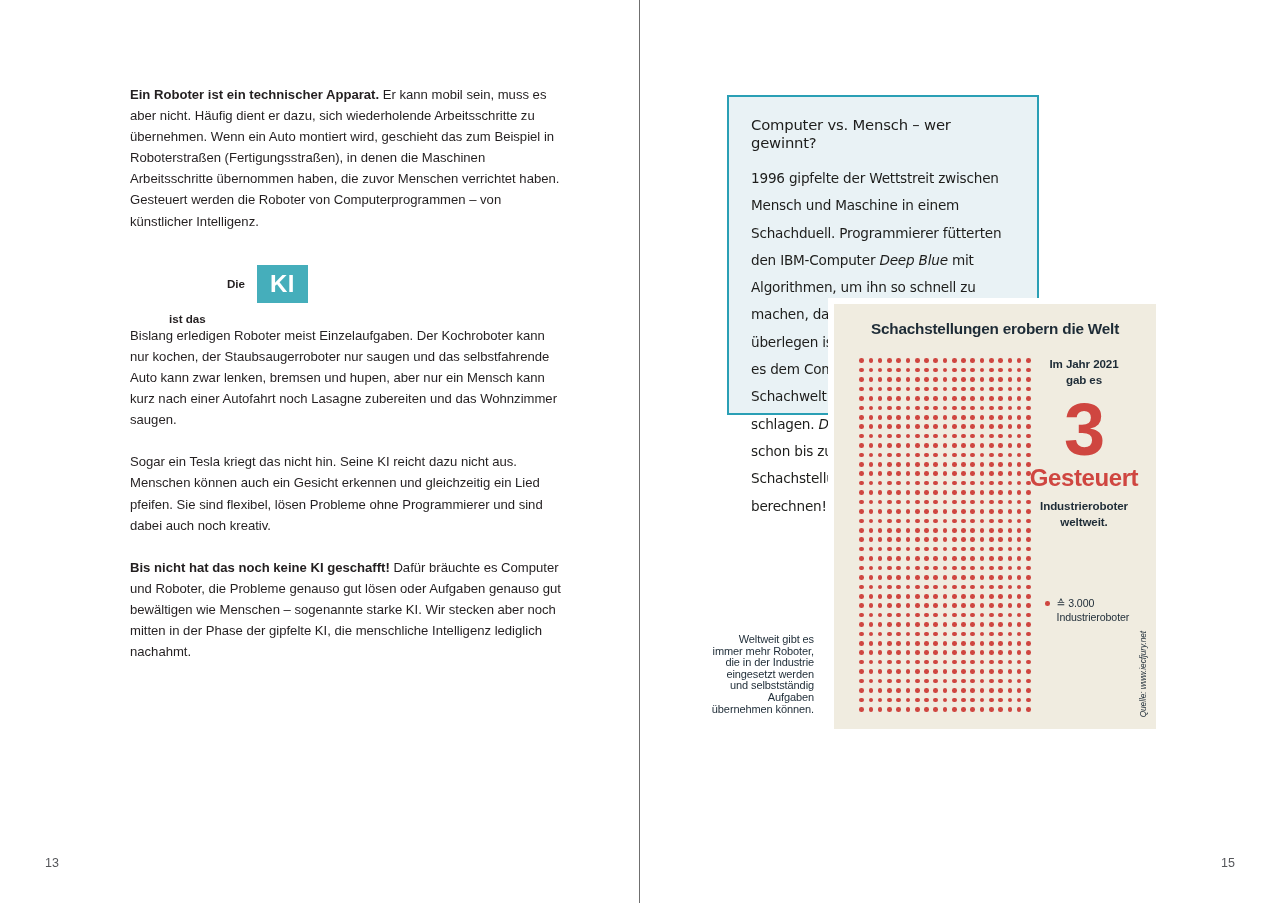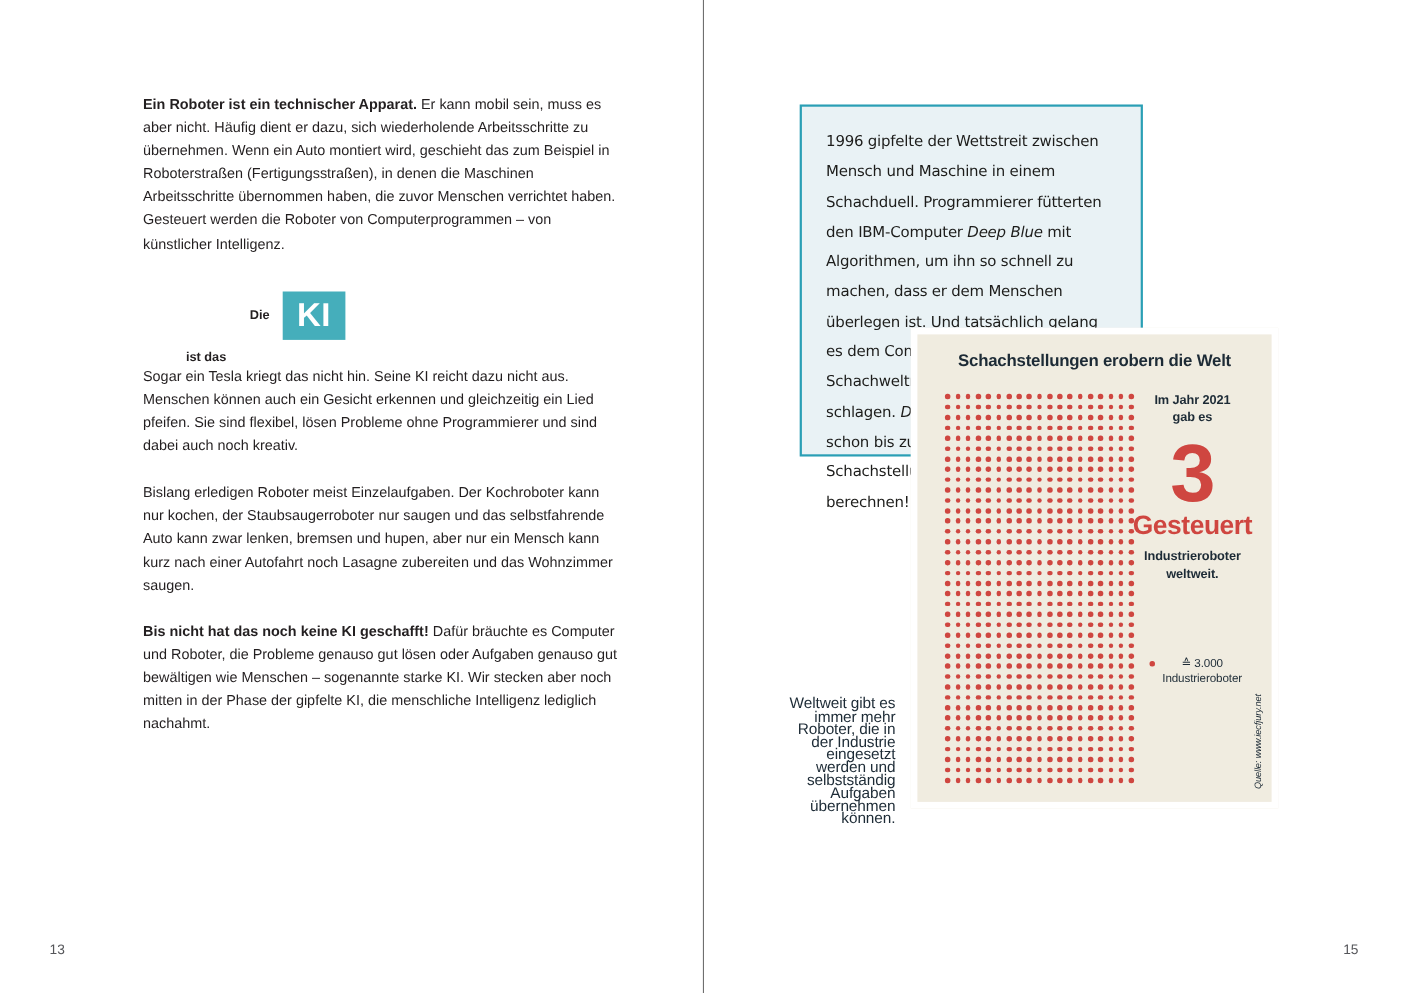--- a/index.html
+++ b/index.html
@@ -93,21 +93,21 @@
     margin-right: 12px;
     white-space: nowrap;
   }
   .hl {
     background: #45aebb;
     color: #ffffff;
     font-weight: bold;
     display: inline-block;
   }
   .hl.ki {
-    font-size: 30px;
+    font-size: 24px;
     padding: 6px 13px 7px 13px;
     line-height: 1.05;
     letter-spacing: 0.3px;
   }
   .hl.hirn {
     font-size: 23.5px;
     padding: 7px 14px 8px 14px;
     line-height: 1.05;
     letter-spacing: 0.1px;
   }
@@ -271,21 +271,21 @@
     color: #1d2b36;
     letter-spacing: -0.1px;
   }
 
   .side-note {
     position: absolute;
     left: -128px;
     top: 330px;
     width: 108px;
     text-align: right;
-    font-size: 14px;
+    font-size: 11px;
     line-height: 11.6px;
     color: #1d2b36;
     letter-spacing: -0.1px;
   }
 
   .source {
     position: absolute;
     right: 8px;
     bottom: 12px;
     font-size: 8.4px;
@@ -311,33 +311,34 @@
         <div class="callout-row row1">
           <span class="callout-small">Die</span>
           <span class="hl ki">KI</span>
         </div>
         <div class="callout-row row2">
           <span class="callout-small">ist das</span>
         </div>
       </div>
 
 
+      <p class="body-par indent">Bislang erledigen Roboter meist Einzelaufgaben. Der Kochroboter kann nur kochen, der Staubsaugerroboter nur saugen und das selbstfahrende Auto kann zwar lenken, bremsen und hupen, aber nur ein Mensch kann kurz nach einer Autofahrt noch Lasagne zubereiten und das Wohnzimmer saugen.</p>
+
       <p class="body-par indent">Sogar ein Tesla kriegt das nicht hin. Seine KI reicht dazu nicht aus. Menschen können auch ein Gesicht erkennen und gleichzeitig ein Lied pfeifen. Sie sind flexibel, lösen Probleme ohne Programmierer und sind dabei auch noch kreativ.</p>
-
-      <p class="body-par indent">Bislang erledigen Roboter meist Einzelaufgaben. Der Kochroboter kann nur kochen, der Staubsaugerroboter nur saugen und das selbstfahrende Auto kann zwar lenken, bremsen und hupen, aber nur ein Mensch kann kurz nach einer Autofahrt noch Lasagne zubereiten und das Wohnzimmer saugen.</p>
 
       <p class="body-par indent"><b>Bis nicht hat das noch keine KI geschafft!</b><span> Dafür bräuchte es Computer und Roboter, die Probleme genauso gut lösen oder Aufgaben genauso gut bewältigen wie Menschen – sogenannte starke KI. Wir stecken aber noch mitten in der Phase der gipfelte KI, die menschliche Intelligenz lediglich nachahmt.</span></p>
 
     </div>
     <div class="folio left">13</div>
   </div>
 
   <div class="page">
 
     <div class="tealbox">
+      <div class="hand tealbox-title">Computer vs. Mensch – wer gewinnt?</div>
       <div class="hand tealbox-body"><span>1996 gipfelte der Wettstreit zwischen Mensch und Maschine in einem Schachduell. Programmierer fütterten den IBM-Computer </span><i>Deep Blue</i><span> mit Algorithmen, um ihn so schnell zu machen, dass er dem Menschen überlegen ist. Und tatsächlich gelang es dem Computer, den Schachweltmeister Garri Kasparow zu schlagen. </span><i>Deep Blue</i><span> konnte damals schon bis zu 200 Millionen Schachstellungen pro Sekunde berechnen!</span></div>
     </div>
 
     <div class="info-card">
       <div class="info-inner">
 
         <div class="info-title">Schachstellungen erobern die Welt</div>
 
         <div class="dotgrid">
             <span class="dot" style="background: rgb(207, 70, 64);"></span>
@@ -1068,21 +1069,21 @@
           <div class="stat-pre" style="white-space: pre-line;">Im Jahr 2021
 gab es</div>
           <div class="stat-num">3</div>
           <div class="stat-unit">Gesteuert</div>
           <div class="stat-post" style="white-space: pre-line;">Industrieroboter
 weltweit.</div>
         </div>
 
         <div class="legend">
           <span class="legend-dot"></span>
-          <span class="legend-text" style="white-space: pre-line; text-align: center;">≙ 3.000
+          <span class="legend-text" style="white-space: pre-line;">≙ 3.000
 Industrieroboter</span>
         </div>
 
         <div class="side-note">Weltweit gibt es immer mehr Roboter, die in der Industrie eingesetzt werden und selbstständig Aufgaben übernehmen können.</div>
 
         <div class="source">Quelle: www.iecfjury.net</div>
 
       </div>
     </div>
 

